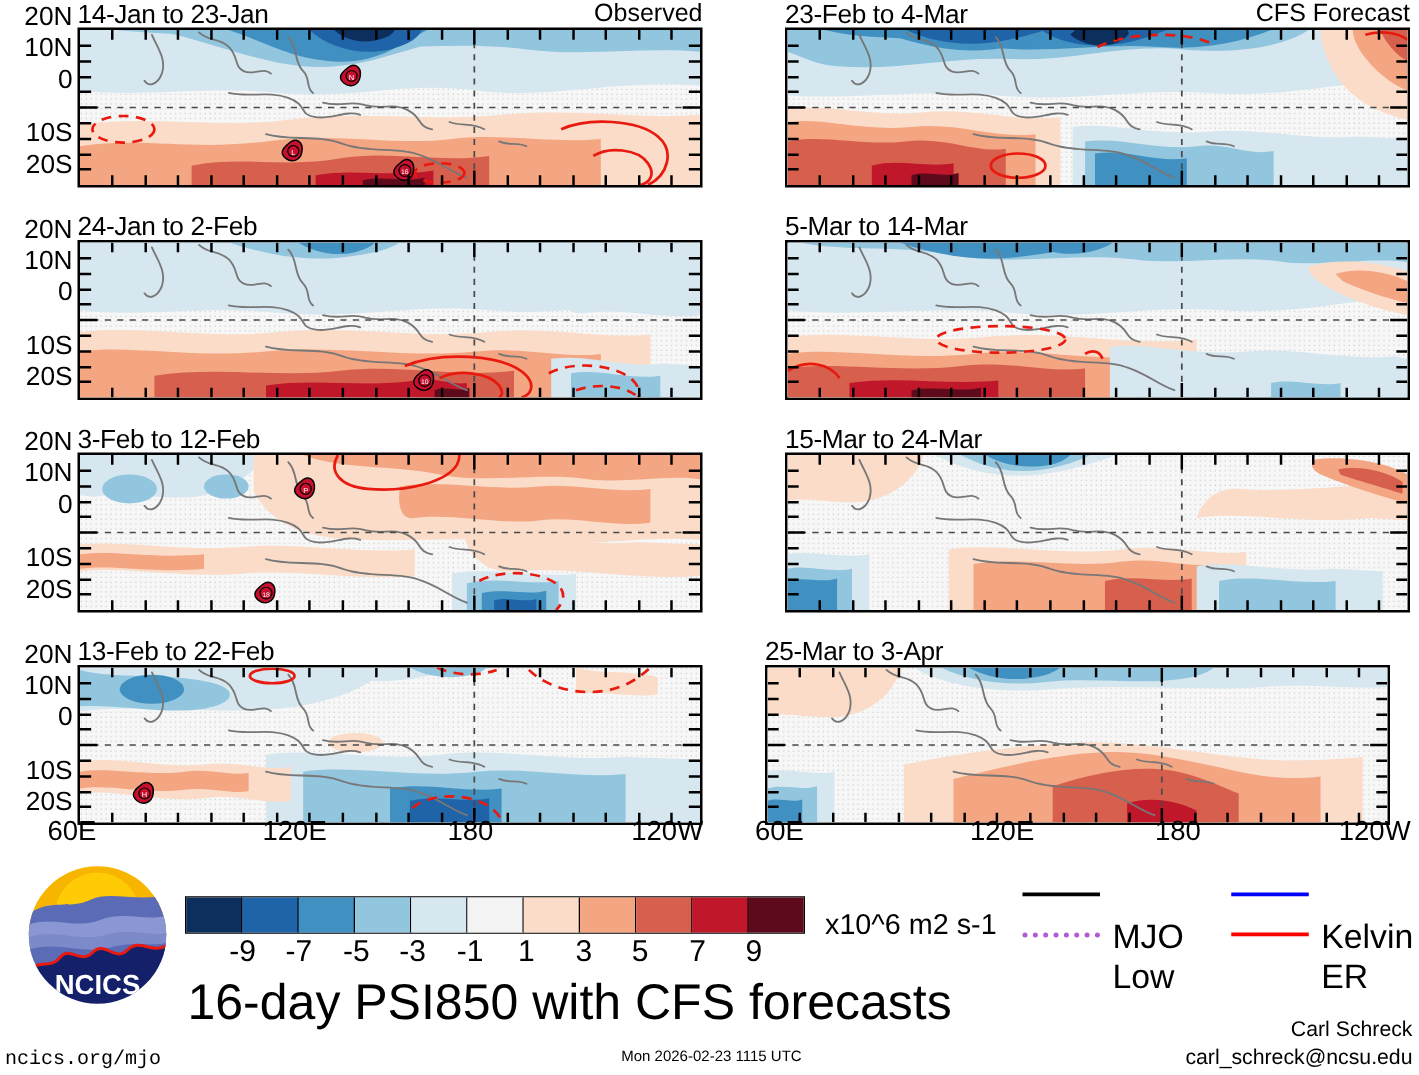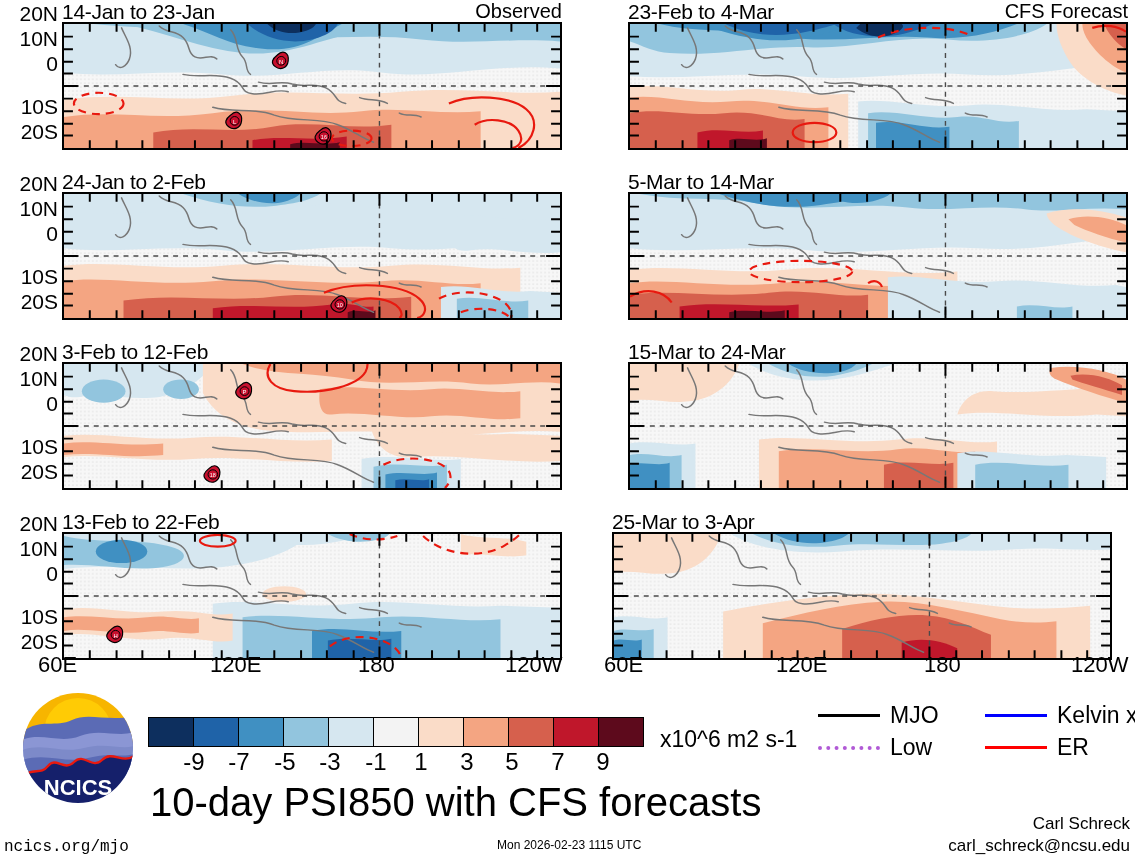--- a/index.html
+++ b/index.html
@@ -39,21 +39,21 @@
   .cbar{position:absolute;left:148px;top:37px;height:28px;display:flex;border:1.5px solid #000;box-sizing:content-box;}
   .cbar i{display:block;width:44px;height:28px;border-right:1.5px solid #000;}
   .cbar i:last-child{border-right:none;}
   .cbticks{position:absolute;left:148px;top:68px;width:500px;height:28px;}
   .cbticks span{position:absolute;font-size:24px;transform:translateX(-50%);}
   .cbunit{position:absolute;left:660px;top:46px;font-size:23px;white-space:nowrap;}
 
   .maintitle{position:absolute;left:150px;top:100px;font-size:40px;white-space:nowrap;}
 
   .legbox{position:absolute;left:818px;top:22px;width:317px;height:62px;}
-  .legitem{position:absolute;font-size:23px;white-space:nowrap;}
+  .legitem{position:absolute;font-size:27px;white-space:nowrap;margin-top:32px;}
   .legline{position:absolute;height:0;border-top-width:3px;border-top-style:solid;}
 
   .contnote{position:absolute;left:818px;top:108px;font-size:21px;white-space:nowrap;}
   .author{position:absolute;right:5px;top:134px;font-size:17px;white-space:nowrap;text-align:left;}
   .email{position:absolute;right:5px;top:156px;font-size:17px;white-space:nowrap;text-align:right;}
   .urlnote{position:absolute;left:4px;top:158px;font-size:16px;white-space:nowrap;font-family:Liberation Mono, monospace;}
   .stamp{position:absolute;left:497px;top:158px;font-size:12px;white-space:nowrap;}
 </style>
 </head>
 <body>
@@ -547,21 +547,21 @@
     <span style="left:228px;">-1</span>
     <span style="left:273px;">1</span>
     <span style="left:319px;">3</span>
     <span style="left:364px;">5</span>
     <span style="left:410px;">7</span>
     <span style="left:455px;">9</span>
   </div>
 
   <div class="cbunit">x10^6 m2 s-1</div>
 
-  <div class="maintitle">10-day PSI850 with CFS forecasts</div>
+  <div class="maintitle">16-day PSI850 with CFS forecasts</div>
 
   <div class="legbox">
     <div class="legline" style="left:0;top:12px;width:62px;border-color:#000000;"></div>
     <div class="legitem" style="left:72px;top:0;">MJO</div>
 
     <div class="legline" style="left:167px;top:12px;width:62px;border-color:#0000ff;"></div>
     <div class="legitem" style="left:239px;top:0;">Kelvin x2</div>
 
     <div class="legline" style="left:0;top:44px;width:62px;border-color:#b15ad6;border-top-style:dotted;border-top-width:4px;"></div>
     <div class="legitem" style="left:72px;top:32px;">Low</div>

